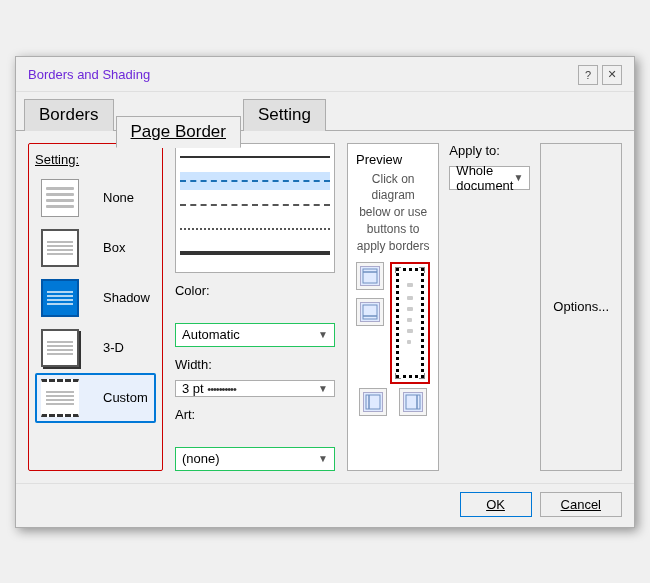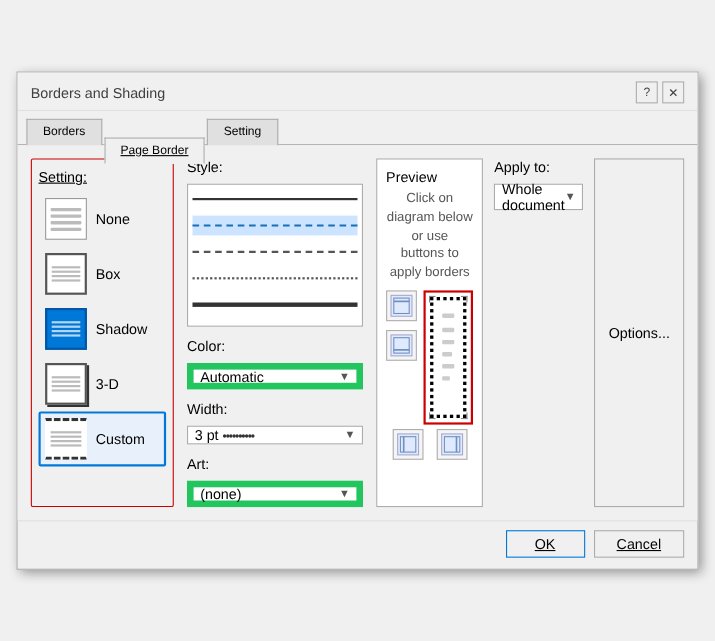--- a/index.html
+++ b/index.html
@@ -21,21 +21,21 @@
     .title-bar {
       background: #f0f0f0;
       padding: 8px 12px 6px;
       display: flex;
       align-items: center;
       justify-content: space-between;
       border-bottom: 1px solid #dfdfdf;
     }
     .title-bar-title {
       font-size: 13px;
-      color: #404040;
+      color: #6d28d9;
     }
     .title-bar-controls {
       display: flex;
       gap: 4px;
     }
     .title-btn {
       width: 20px;
       height: 20px;
       border: 1px solid #adadad;
       background: #f0f0f0;
@@ -54,21 +54,21 @@
       border-bottom: 1px solid #adadad;
       background: #f0f0f0;
     }
     .tab {
       padding: 5px 14px;
       border: 1px solid #adadad;
       border-bottom: none;
       cursor: pointer;
       background: #e0e0e0;
       margin-right: 2px;
-      font-size: 11px;
+      font-size: 17px;
       color: #000;
       position: relative;
       top: 1px;
     }
     .tab.active {
       background: #f0f0f0;
       border-bottom: 1px solid #f0f0f0;
       z-index: 2;
       top: 18px;
       text-decoration: underline;
@@ -90,21 +90,21 @@
     }
     .setting-label {
       font-size: 13px;
       margin-bottom: 6px;
       text-decoration: underline;
       cursor: default;
     }
     .setting-item {
       display: flex;
       align-items: center;
-      gap: 8px;
+      gap: 24px;
       padding: 4px 4px;
       cursor: pointer;
       border: 2px solid transparent;
       border-radius: 2px;
       text-align: right;
     }
     .setting-item.active {
       border: 2px solid #0078d7;
       background: #e8f0fc;
     }
@@ -200,26 +200,27 @@
     .style-line-solid { width: 100%; height: 2px; background: #333; }
     .style-line-dashed-sel { width: 100%; height: 2px; border-top: 2px dashed #1a6fb5; background: transparent; }
     .style-line-dashed { width: 100%; height: 2px; border-top: 2px dashed #555; background: transparent; }
     .style-line-dotted { width: 100%; height: 2px; border-top: 2px dotted #555; background: transparent; }
     .style-line-thick { width: 100%; height: 4px; background: #333; }
 
     .select-row { display: flex; flex-direction: column; gap: 4px; }
     .select-control {
       display: flex;
       align-items: center;
-      border: 6px solid #22c55e;
+      border: 1px solid #22c55e;
       background: white;
       height: 24px;
       padding: 0 6px;
       cursor: pointer;
       justify-content: space-between;
+      margin-top: 17px;
     }
     .select-arrow { font-size: 10px; color: #555; }
     .width-select {
       display: flex;
       align-items: center;
       border: 1px solid #adadad;
       background: white;
       height: 24px;
       padding: 0 6px;
       cursor: pointer;
@@ -464,21 +465,20 @@
             <div class="line"></div>
           </div>
         </div>
         <span class="setting-item-label">Custom</span>
       </div>
     </div>
 
     <div class="middle-panel">
 
       <div class="select-row">
-        <div class="section-label">Style:</div>
         <div class="style-list-container">
           <div class="style-list">
             <div class="style-item">
               <div class="style-line-solid"></div>
             </div>
             <div class="style-item selected">
               <div class="style-line-dashed-sel"></div>
             </div>
             <div class="style-item">
               <div class="style-line-dashed"></div>

